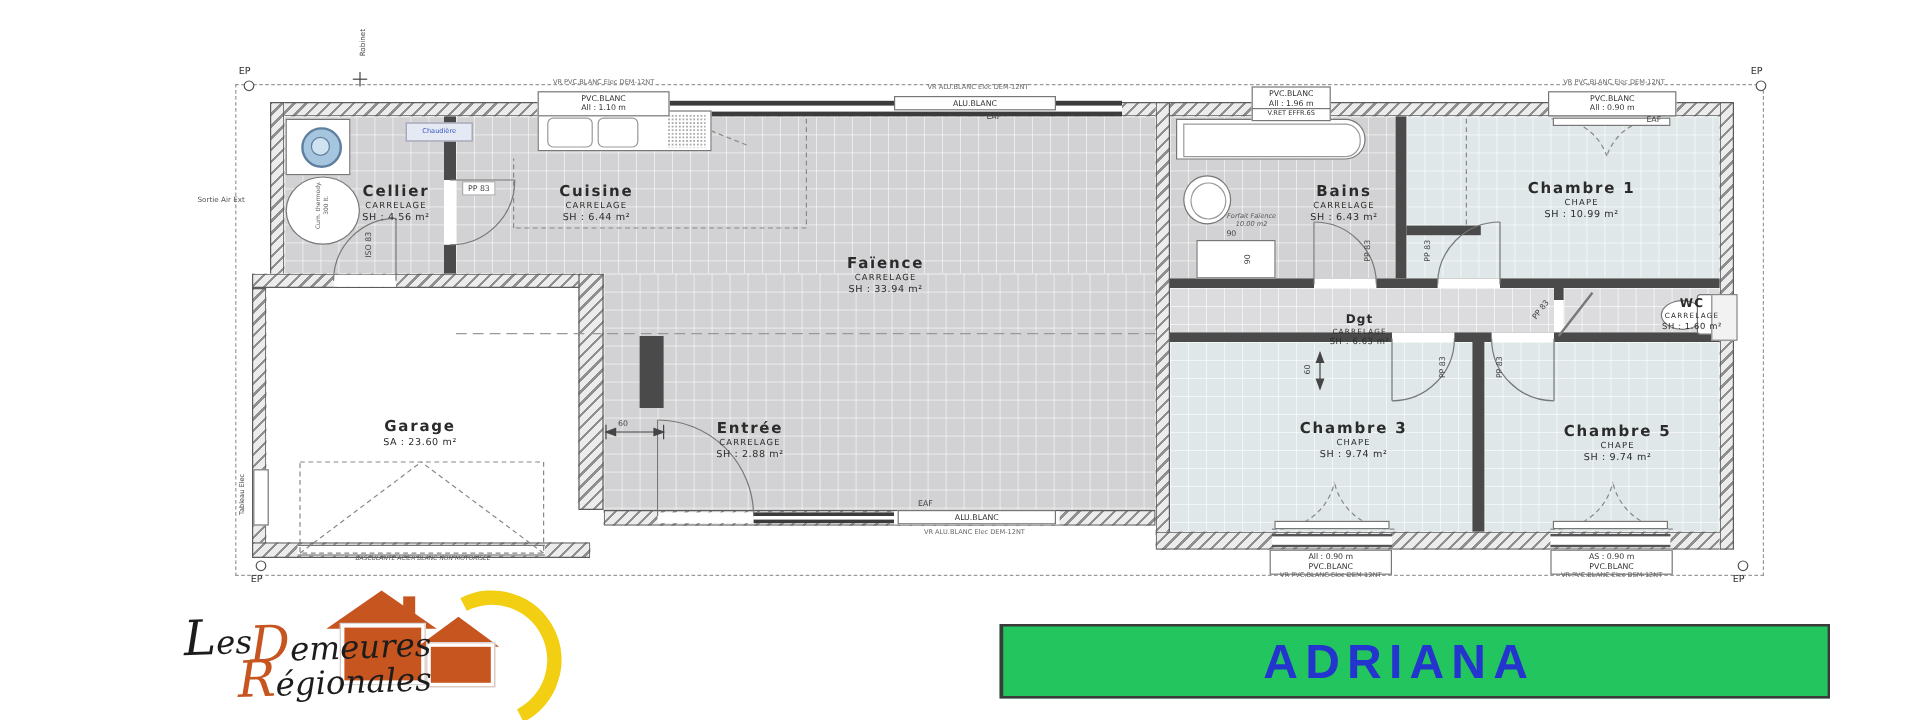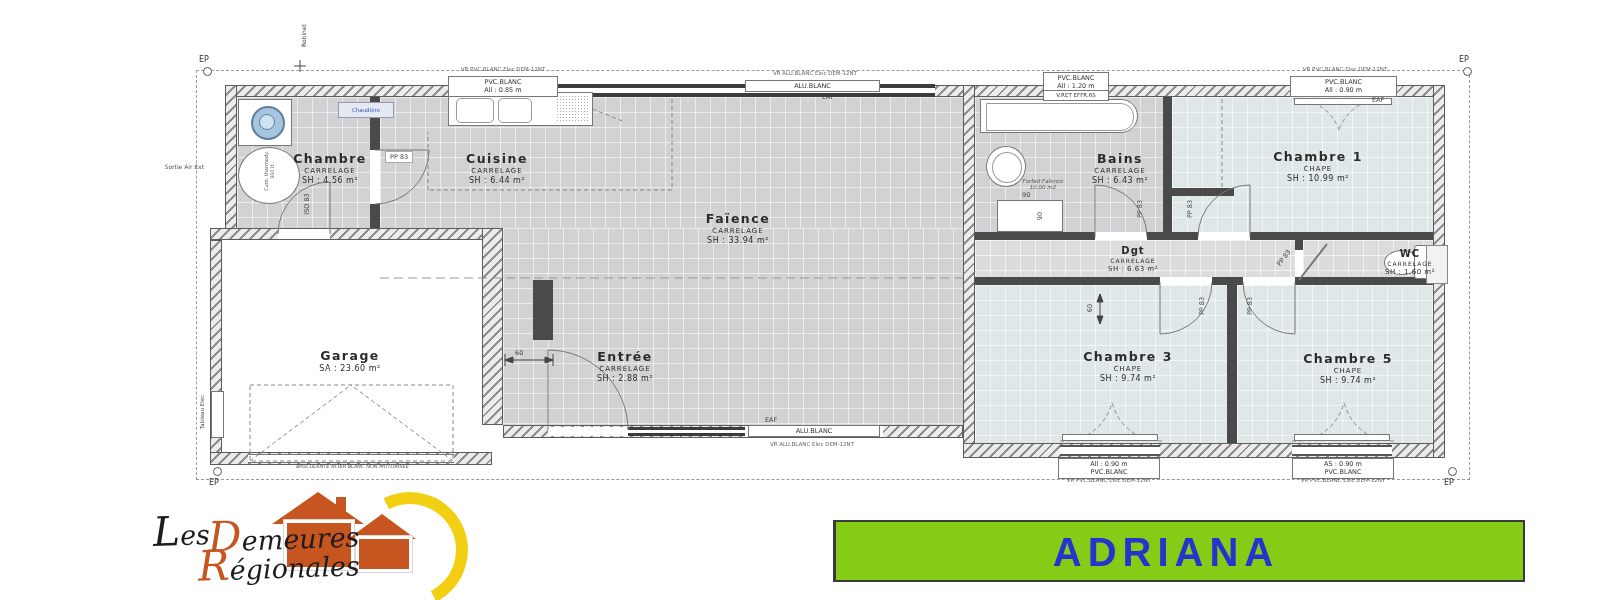--- a/index.html
+++ b/index.html
@@ -42,21 +42,21 @@
   .eptxt{font-size:8px;color:#333;z-index:6}
   .ital{font-style:italic}
   .sun{border:12px solid #f2cf13;border-left-color:transparent;border-bottom-color:transparent;
        border-radius:50%;transform:rotate(18deg);z-index:1}
   .hbody{background:#c7551f;border:3px solid #fff;box-shadow:0 0 0 1px #d8d8d8;z-index:3}
   .hroof{width:0;height:0;z-index:3}
   .logo-word{font-family:"DejaVu Serif",serif;font-style:italic;color:#1c1c1c;display:inline-block;
              font-size:27px;transform:rotate(-2deg);z-index:4;white-space:nowrap}
   .fl-orange::first-letter{color:#c7551f;font-size:1.55em}
   .fl-big::first-letter{font-size:1.5em}
-  .title-box{border:2px solid #3a3a3a;border-left-width:3px;background:#84cc16;z-index:6}
+  .title-box{border:2px solid #3a3a3a;border-left-width:3px;background:#22c55e;z-index:6}
   .title-text{position:absolute;left:150px;top:8px;width:360px;text-align:center;color:#2434CE;
               font-size:40px;font-weight:bold;letter-spacing:6px;font-family:"Liberation Sans",sans-serif}
 </style>
 </head>
 <body>
 
 <div class="abs boundary" style="left:196px;top:70px;width:1272px;height:408px;z-index:0"></div>
 
 <div class="abs floor-gray" style="left:380px;top:97px;width:583px;height:131px;z-index:1"></div>
 <div class="abs floor-gray" style="left:503px;top:228px;width:460px;height:197px;z-index:1"></div>
@@ -179,21 +179,21 @@
 <div class="abs fix" style="left:997px;top:200px;width:66px;height:32px"></div>
 <div class="abs fix" style="left:1384px;top:250px;width:36px;height:25px;border-radius:50%"></div>
 <div class="abs fix" style="left:1414px;top:245px;width:16px;height:34px;border-radius:3px"></div>
 <div class="abs" style="left:1426px;top:245px;width:20px;height:37px;background:#f2f2f2;border:1px solid #888;z-index:5"></div>
 <div class="abs fix" style="left:211px;top:391px;width:13px;height:47px"></div>
 <div class="abs fix" style="left:1294px;top:98px;width:98px;height:7px"></div>
 <div class="abs fix" style="left:1062px;top:434px;width:96px;height:7px"></div>
 <div class="abs fix" style="left:1294px;top:434px;width:96px;height:7px"></div>
 
 <div class="abs room" style="left:330px;top:168px">
-  <div class="rn">Chambre</div>
+  <div class="rn">Cellier</div>
     <div class="rf">CARRELAGE</div>
     <div class="ra">SH : 4.56 m²</div>
 </div>
 <div class="abs room" style="left:497px;top:168px">
   <div class="rn">Cuisine</div>
     <div class="rf">CARRELAGE</div>
     <div class="ra">SH : 6.44 m²</div>
 </div>
 <div class="abs room" style="left:738px;top:228px">
   <div class="rn">Faïence</div>
@@ -212,21 +212,21 @@
 <div class="abs room" style="left:1120px;top:168px">
   <div class="rn">Bains</div>
     <div class="rf">CARRELAGE</div>
     <div class="ra">SH : 6.43 m²</div>
 </div>
 <div class="abs room" style="left:1318px;top:166px">
   <div class="rn">Chambre 1</div>
     <div class="rf">CHAPE</div>
     <div class="ra">SH : 10.99 m²</div>
 </div>
-<div class="abs room room-sm" style="left:1133px;top:259px">
+<div class="abs room room-sm" style="left:1133px;top:275px">
   <div class="rn">Dgt</div>
     <div class="rf">CARRELAGE</div>
     <div class="ra">SH : 6.63 m²</div>
 </div>
 <div class="abs room room-sm" style="left:1410px;top:262px">
   <div class="rn">WC</div>
     <div class="rf">CARRELAGE</div>
     <div class="ra">SH : 1.60 m²</div>
 </div>
 <div class="abs room" style="left:1128px;top:366px">
@@ -236,30 +236,30 @@
 </div>
 <div class="abs room" style="left:1348px;top:368px">
   <div class="rn">Chambre 5</div>
     <div class="rf">CHAPE</div>
     <div class="ra">SH : 9.74 m²</div>
 </div>
 
 <div class="abs tiny" style="left:448px;top:66px;width:110px">VR PVC.BLANC Elec DEM-12NT</div>
 <div class="abs wlabel" style="left:448px;top:76px;width:110px">
   <div>PVC.BLANC</div>
-    <div>All : 0.85 m</div>
+    <div>All : 1.10 m</div>
 </div>
 <div class="abs tiny" style="left:760px;top:70px;width:110px">VR ALU.BLANC Elec DEM-12NT</div>
 <div class="abs wlabel" style="left:745px;top:80px;width:135px">
   <div>ALU.BLANC</div>
 </div>
 <div class="abs dl" style="left:822px;top:93px">EAF</div>
 <div class="abs wlabel" style="left:1043px;top:72px;width:66px">
   <div>PVC.BLANC</div>
-    <div>All : 1.20 m</div>
+    <div>All : 1.96 m</div>
 </div>
 <div class="abs wlabel" style="left:1043px;top:90px;width:66px;font-size:5.5px">
   <div>V.RET EFFR.6S</div>
 </div>
 <div class="abs tiny" style="left:1293px;top:66px;width:104px">VR PVC.BLANC Elec DEM-12NT</div>
 <div class="abs wlabel" style="left:1290px;top:76px;width:107px">
   <div>PVC.BLANC</div>
     <div>All : 0.90 m</div>
 </div>
 <div class="abs dl" style="left:1372px;top:96px">EAF</div>

